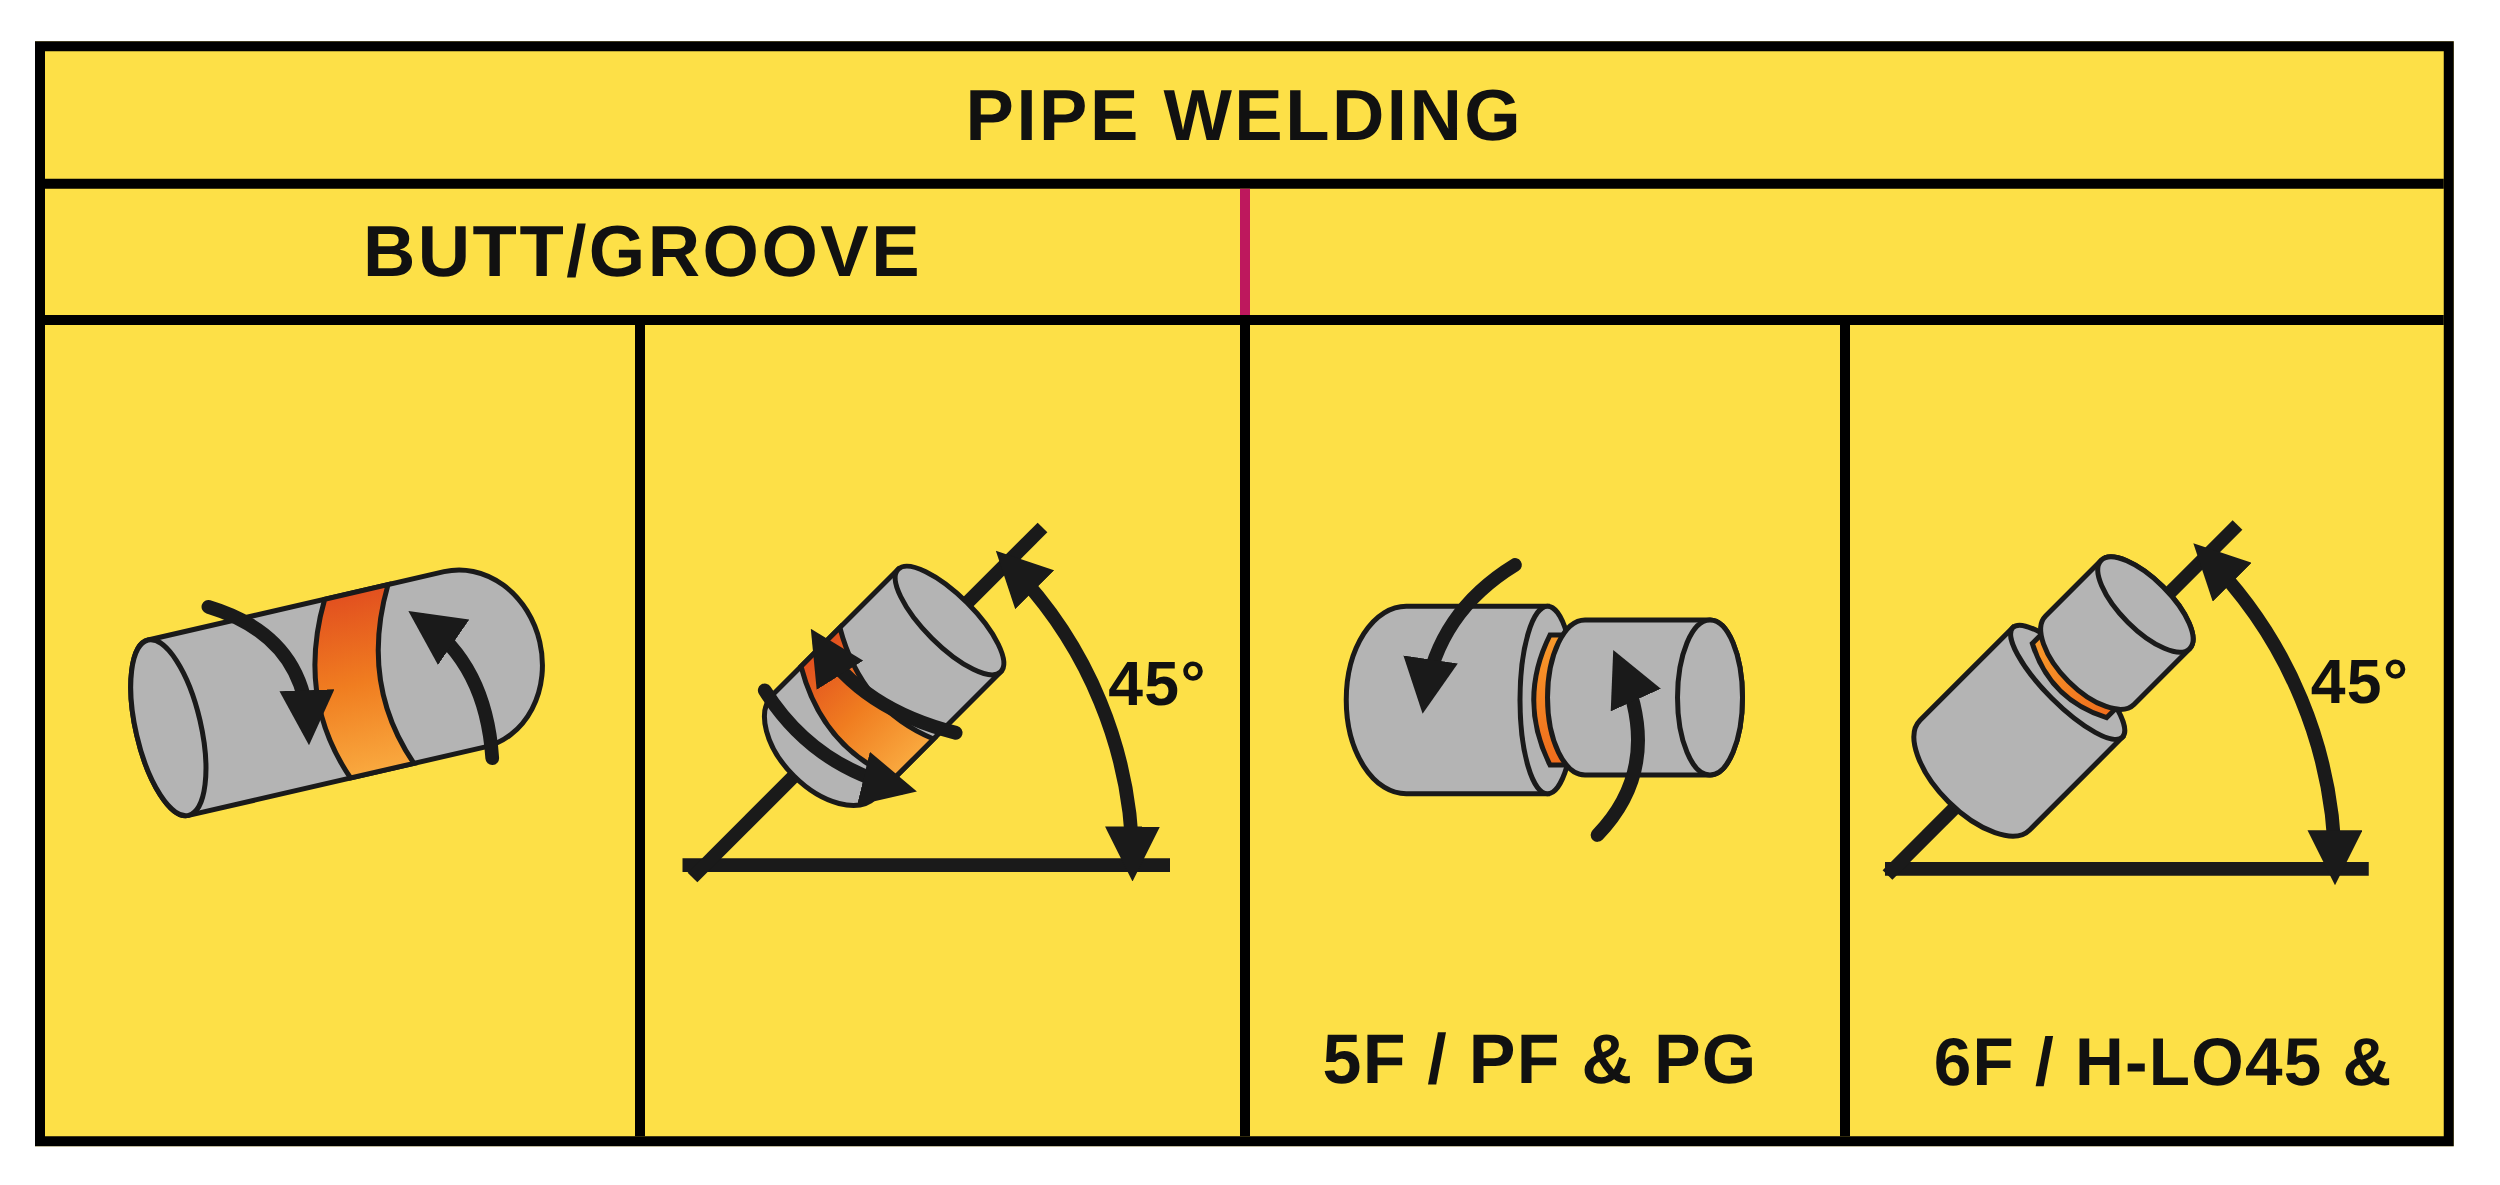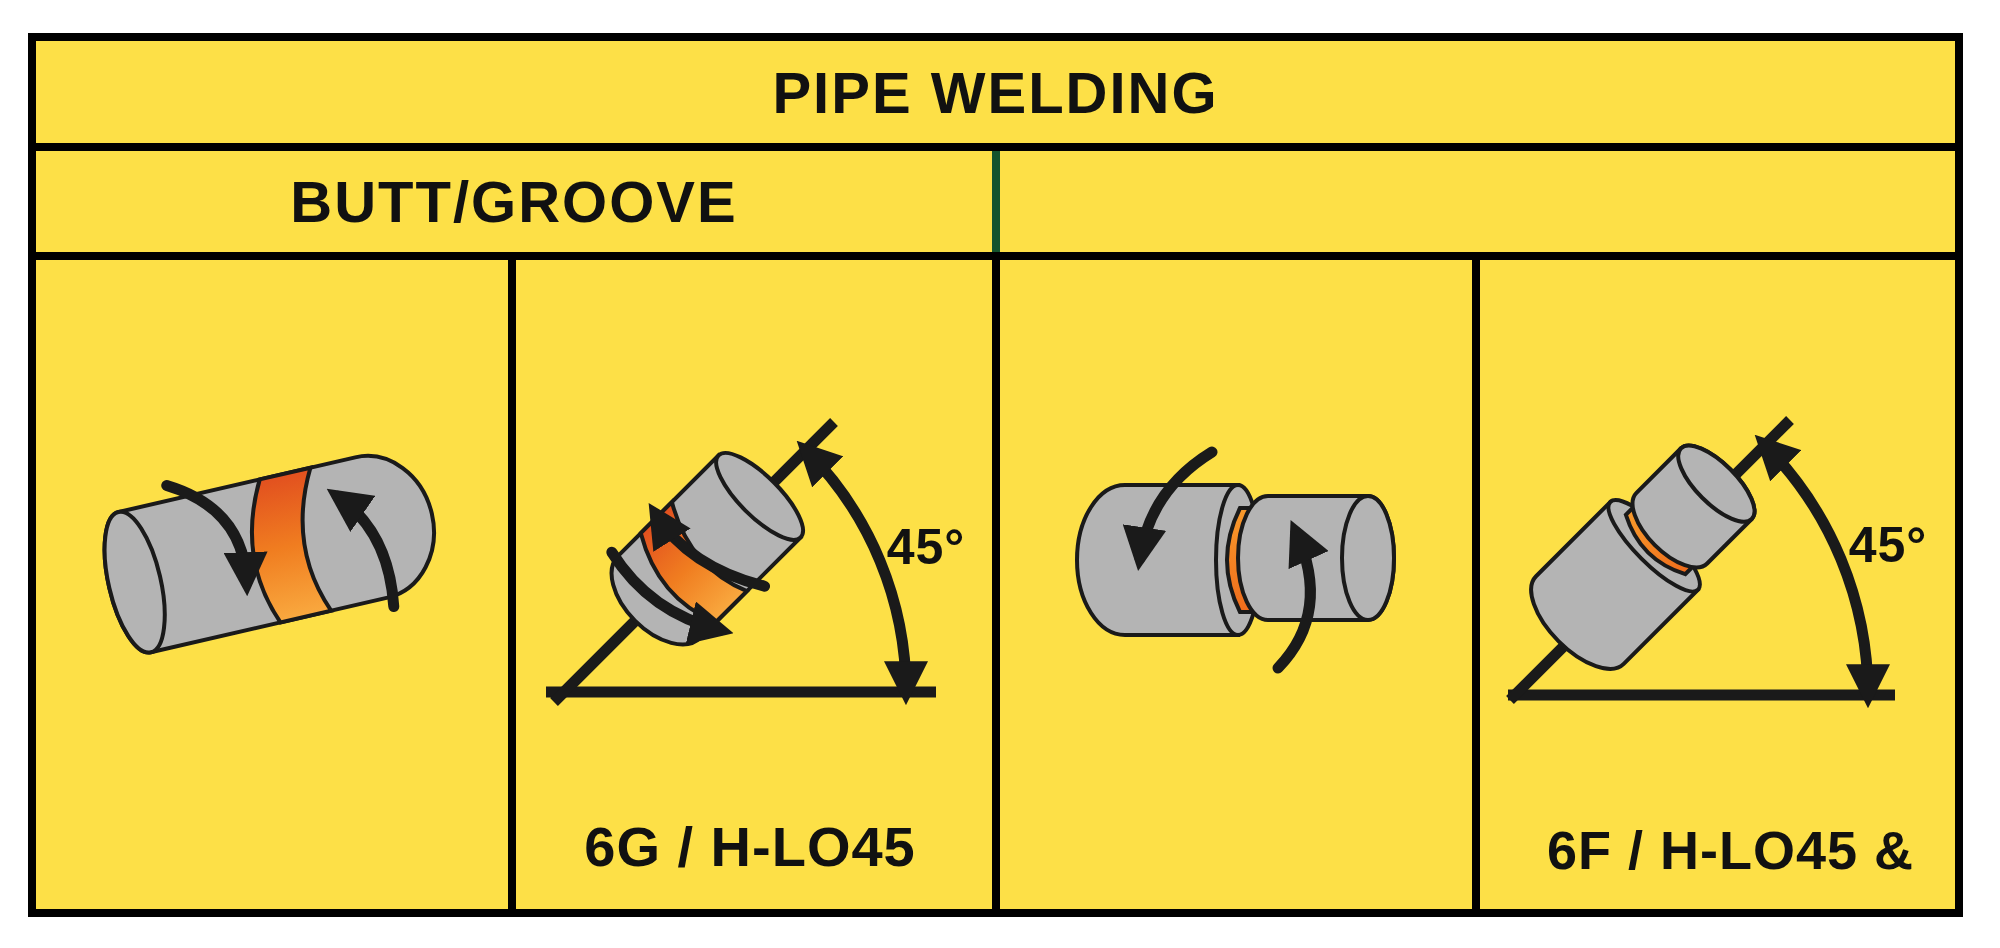--- a/index.html
+++ b/index.html
@@ -22,21 +22,21 @@
     font-size:58px;font-weight:800;letter-spacing:2px;color:#111;
   }
   .row-groups{
     box-sizing:border-box;height:109px;border-bottom:8px solid #000;
     display:grid;grid-template-columns:964px 955px;
   }
   .group-cell{
     box-sizing:border-box;display:flex;align-items:center;justify-content:center;
     font-size:58px;font-weight:800;letter-spacing:2px;color:#111;
   }
-  .group-cell.first{border-right:8px solid #14532d;}
+  .group-cell.first{border-right:8px solid #be185d;}
   .row-cells{
     display:grid;grid-template-columns:480px 484px 480px 475px;height:649px;
   }
   .cell{
     box-sizing:border-box;position:relative;overflow:hidden;
   }
   .cell.divided{border-right:8px solid #000;}
   .cell svg{position:absolute;left:0;top:0;width:100%;height:100%;}
   .pos-label{
     position:absolute;left:0;right:8px;bottom:26px;text-align:center;
@@ -103,21 +103,20 @@
           <g transform="rotate(-45 175 305)">
             <path d="M 130 247 L 272 247 L 272 363 L 130 363 A 34 58 0 0 1 130 247 Z" stroke="#1a1a1a" stroke-width="4" fill="#b4b4b4"></path>
             <ellipse cx="272" cy="305" rx="20" ry="58" stroke="#1a1a1a" stroke-width="4" fill="#b4b4b4"></ellipse>
             <path d="M 162 247 Q 128 305 152 363 L 196 363 Q 172 305 206 247 Z" fill="url(#grad2)" stroke="#1a1a1a" stroke-width="4"></path>
             <path d="M 212 372 Q 172 305 186 244" fill="none" stroke="#1a1a1a" stroke-width="11" stroke-linecap="round" marker-end="url(#ah2)"></path>
             <path d="M 128 240 Q 112 310 150 372" fill="none" stroke="#1a1a1a" stroke-width="11" stroke-linecap="round" marker-end="url(#ah2)"></path>
           </g>
           <path d="M 290 190 A 342 342 0 0 1 390 432" fill="none" stroke="#1a1a1a" stroke-width="11" marker-start="url(#ah2)" marker-end="url(#ah2)"></path>
           <text class="angle-text" x="410" y="304" text-anchor="middle">45°</text>
         </svg>
-        <div class="pos-label">6G / H-LO45</div>
       </div>
 
       <div class="cell divided cell-3">
         <svg viewBox="0 0 472 649">
           <defs>
             <linearGradient id="grad3" x1="0" y1="0" x2="0" y2="1">
               <stop offset="0" stop-color="#f89a2b"></stop>
               <stop offset="1" stop-color="#ef6c1c"></stop>
             </linearGradient>
             <marker id="ah3" viewBox="0 0 10 10" refX="7" refY="5" markerWidth="4" markerHeight="4" orient="auto-start-reverse">
@@ -125,20 +124,21 @@
             </marker>
           </defs>
           <path d="M 125 225 L 238 225 L 238 375 L 125 375 A 48 75 0 0 1 125 225 Z" stroke="#1a1a1a" stroke-width="4" fill="#b4b4b4"></path>
           <ellipse cx="238" cy="300" rx="22" ry="75" stroke="#1a1a1a" stroke-width="4" fill="#b4b4b4"></ellipse>
           <path d="M 240 248 Q 214 300 240 352 L 276 352 Q 250 300 276 248 Z" fill="url(#grad3)" stroke="#1a1a1a" stroke-width="4"></path>
           <path d="M 268 236 L 368 236 A 26 62 0 0 1 368 360 L 268 360 A 30 62 0 0 1 268 236 Z" stroke="#1a1a1a" stroke-width="4" fill="#b4b4b4"></path>
           <ellipse cx="368" cy="298" rx="26" ry="62" stroke="#1a1a1a" stroke-width="4" fill="#b4b4b4"></ellipse>
           <path d="M 212 192 Q 150 230 140 298" fill="none" stroke="#1a1a1a" stroke-width="11" stroke-linecap="round" marker-end="url(#ah3)"></path>
           <path d="M 278 408 Q 332 352 296 272" fill="none" stroke="#1a1a1a" stroke-width="11" stroke-linecap="round" marker-end="url(#ah3)"></path>
         </svg>
+        <div class="pos-label">5F / PF &amp; PG</div>
       </div>
 
       <div class="cell cell-4">
         <svg viewBox="0 0 475 649">
           <defs>
             <linearGradient id="grad4" x1="0" y1="0" x2="0" y2="1">
               <stop offset="0" stop-color="#f89a2b"></stop>
               <stop offset="1" stop-color="#ef6c1c"></stop>
             </linearGradient>
             <marker id="ah4" viewBox="0 0 10 10" refX="7" refY="5" markerWidth="4" markerHeight="4" orient="auto-start-reverse">

